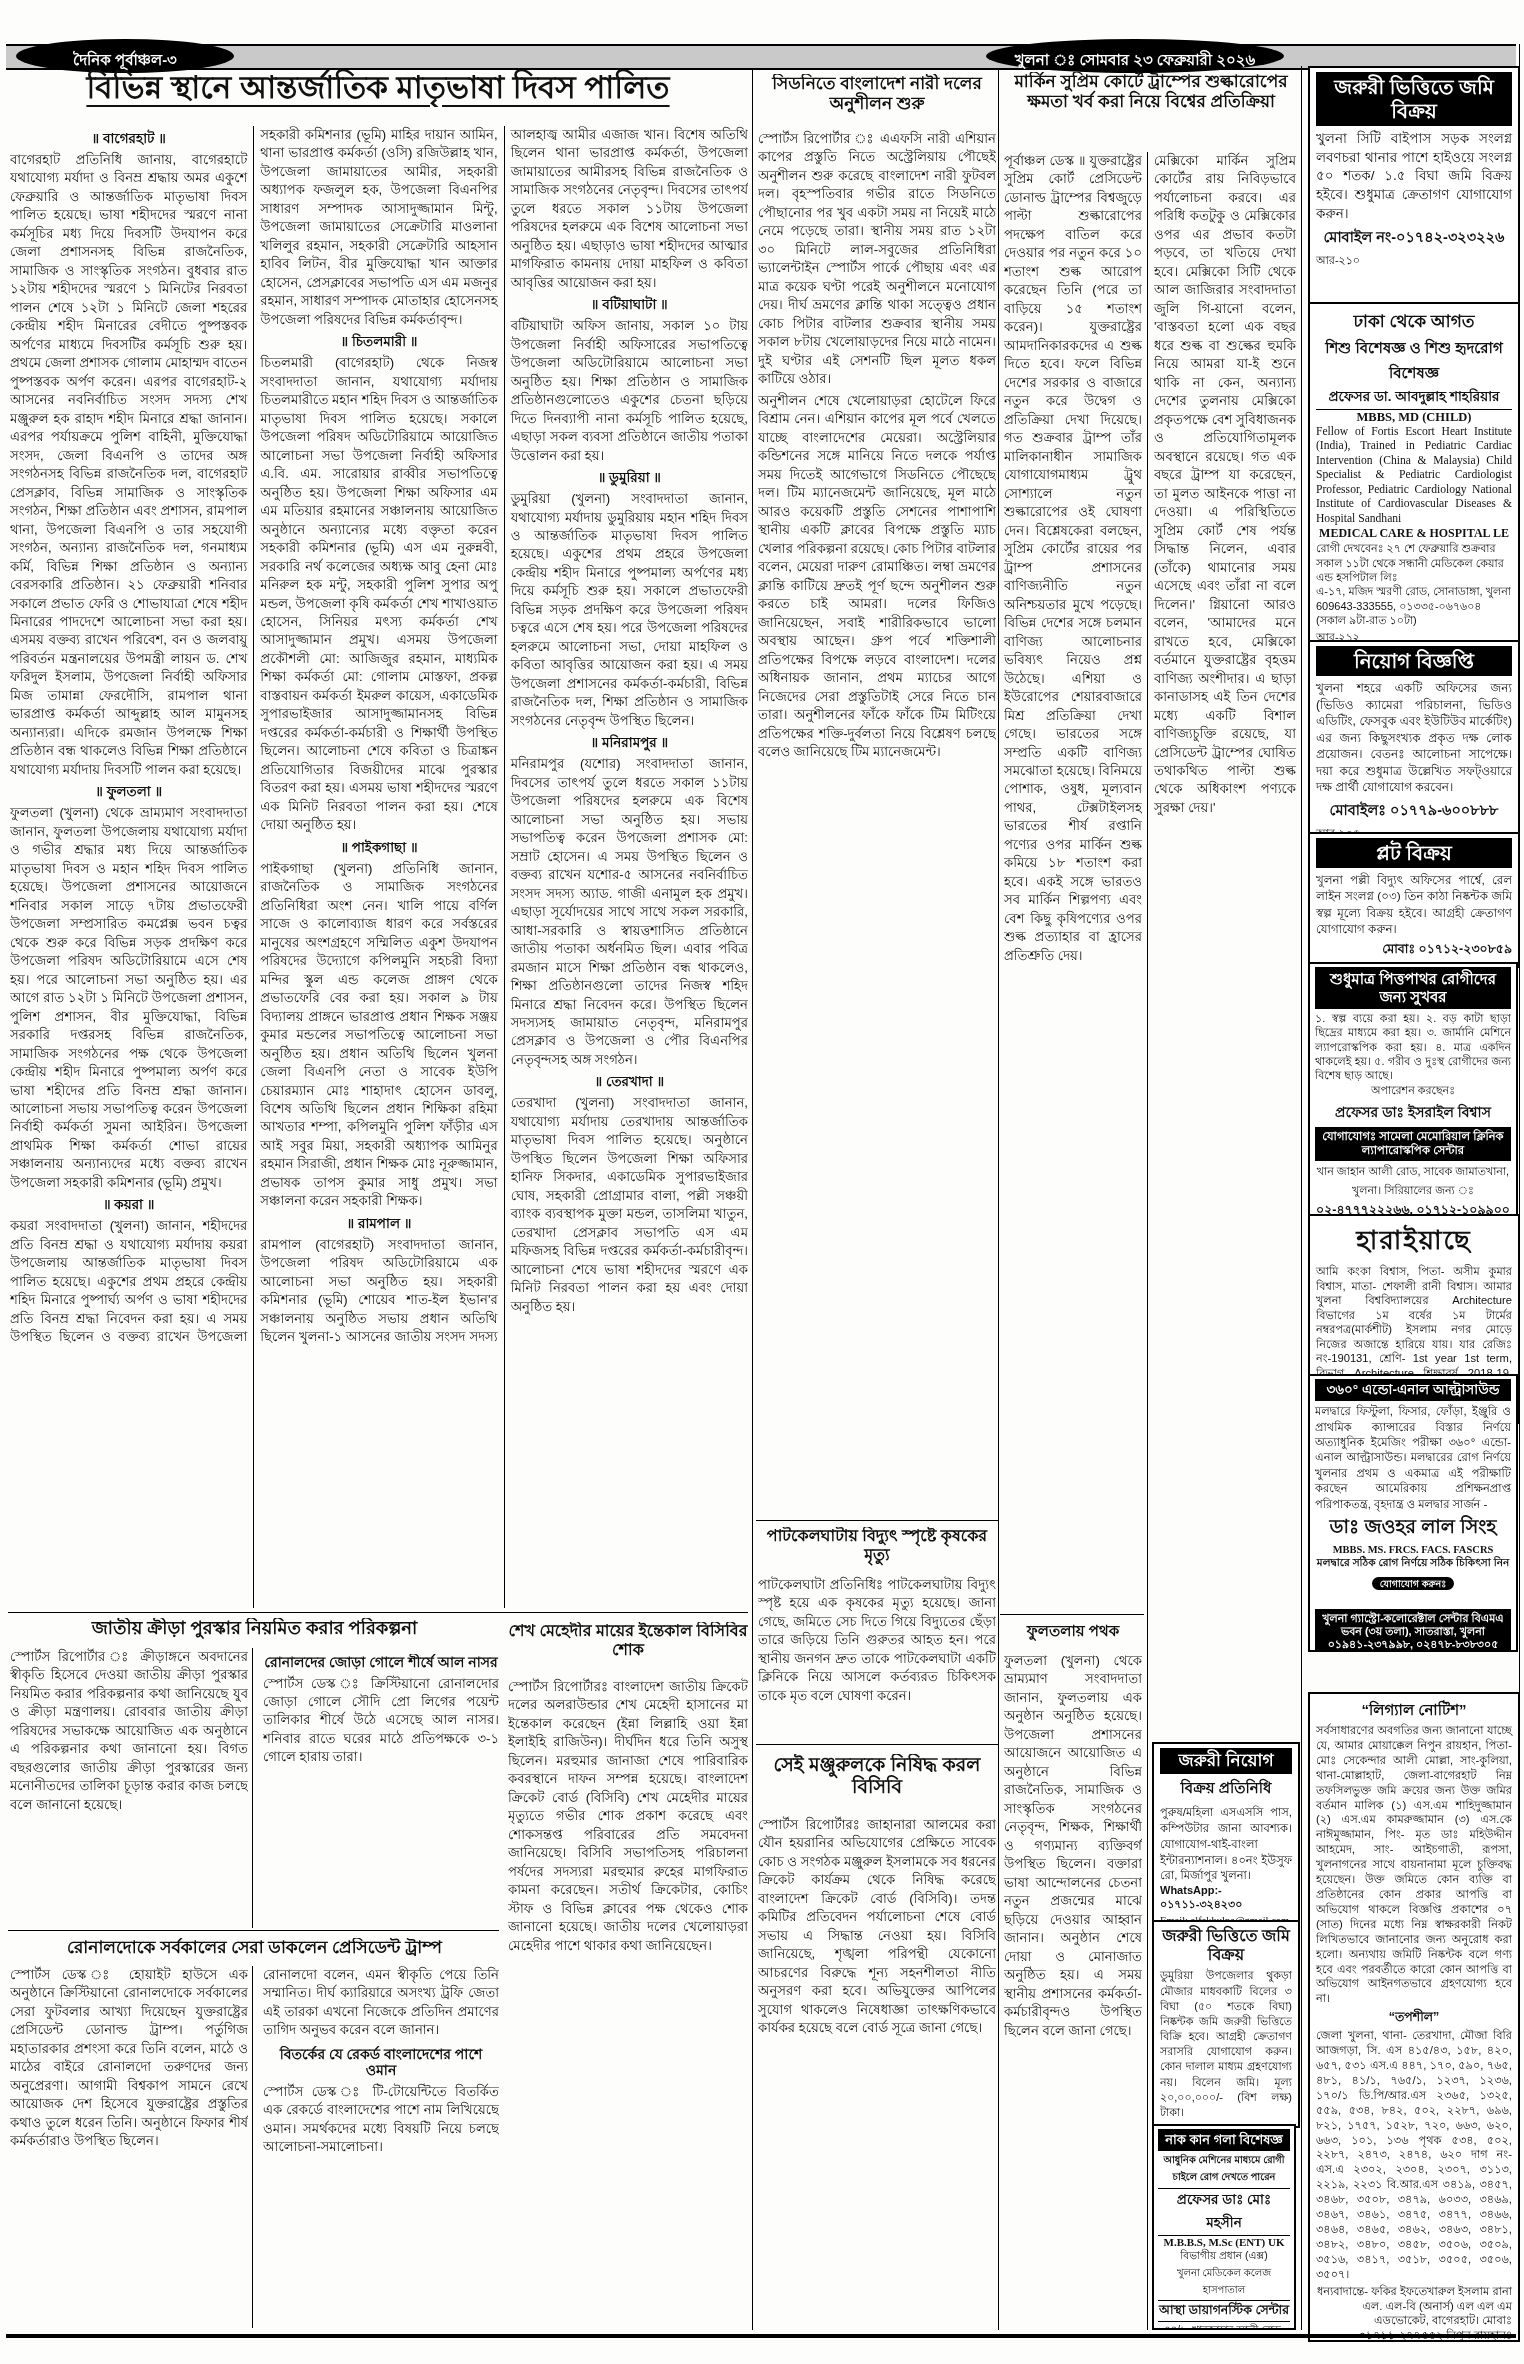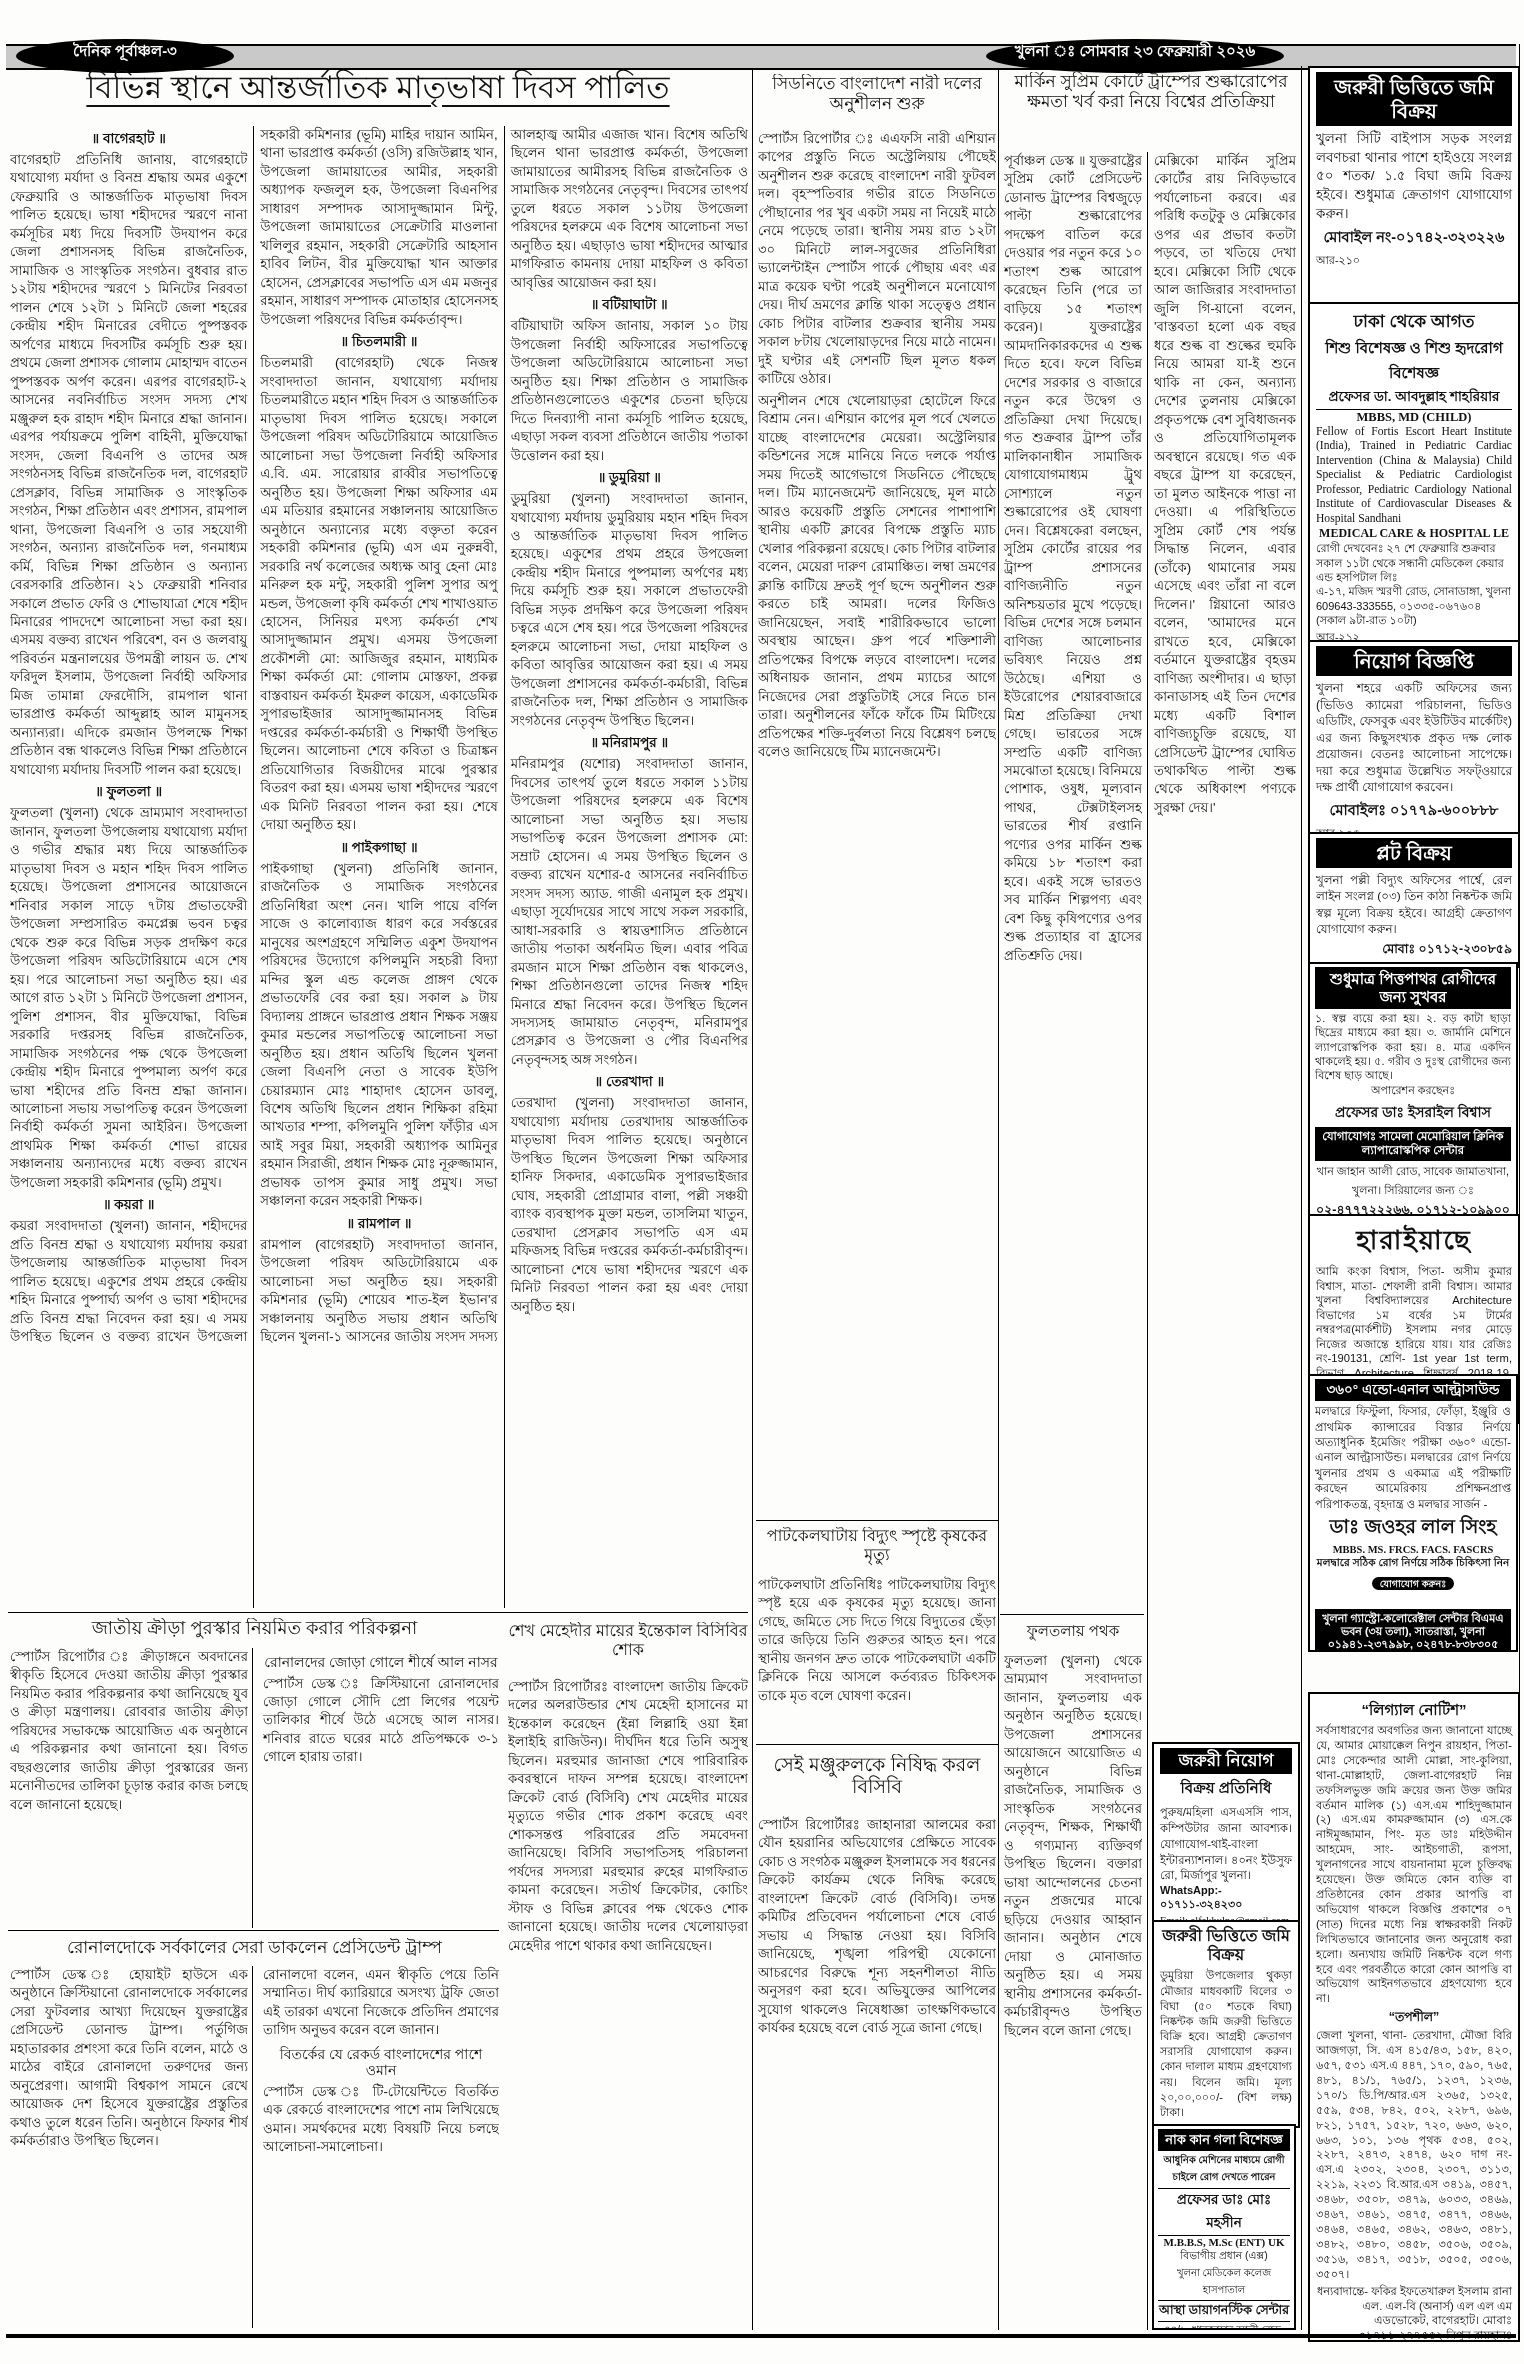--- a/index.html
+++ b/index.html
@@ -2,28 +2,28 @@
 <html><head>
 <meta charset="utf-8">
 <style>
   html,body{margin:0;padding:0;background:#888}
   .page{position:relative;width:1524px;height:2364px;background:#fdfdfb;overflow:hidden;
         font-family:"Liberation Sans",sans-serif;color:#111}
   .abs{position:absolute}
   .bt{font-size:13.2px;line-height:1.4;text-align:justify;overflow:hidden}
   .bt p{margin:0 0 3px 0}
   .sh{font-weight:bold;text-align:center;font-size:13.5px;margin:4px 0 2px}
-  .hl{font-weight:normal;text-align:center;line-height:1.18;overflow:hidden}
+  .hl{font-weight:bold;text-align:center;line-height:1.18;overflow:hidden}
   .nw{white-space:nowrap}
   .vline{position:absolute;width:1px;background:#000}
   .hline{position:absolute;height:1px;background:#000}
   .mast{position:absolute;left:6px;top:44px;width:1510px;height:22px;background:#c9c9c9;
         border-top:2px solid #000;border-bottom:2px solid #000}
   .badge{position:absolute;top:-7px;height:34px;background:#000;color:#fff;border-radius:50%;
-         display:flex;align-items:flex-start;justify-content:center;font-weight:bold;font-size:15px;padding:0 14px}
+         display:flex;align-items:flex-end;justify-content:center;font-weight:bold;font-size:15px;padding:0 14px}
   .adbox{position:absolute;border:2px solid #000;padding:4px 6px;overflow:hidden;background:#fff}
   .adhead{background:#000;color:#fff;font-weight:bold;text-align:center;padding:3px 2px;line-height:1.2}
   .c{text-align:center}
   .b{font-weight:bold}
   .adtext{font-size:12.6px;line-height:1.38;text-align:justify;margin-top:4px}
   .phone{font-weight:bold;font-size:14.5px;text-align:center;margin-top:3px}
   .ref{font-size:11px;margin-top:2px}
   .eng{font-family:"Liberation Serif",serif}
 </style>
 </head>

